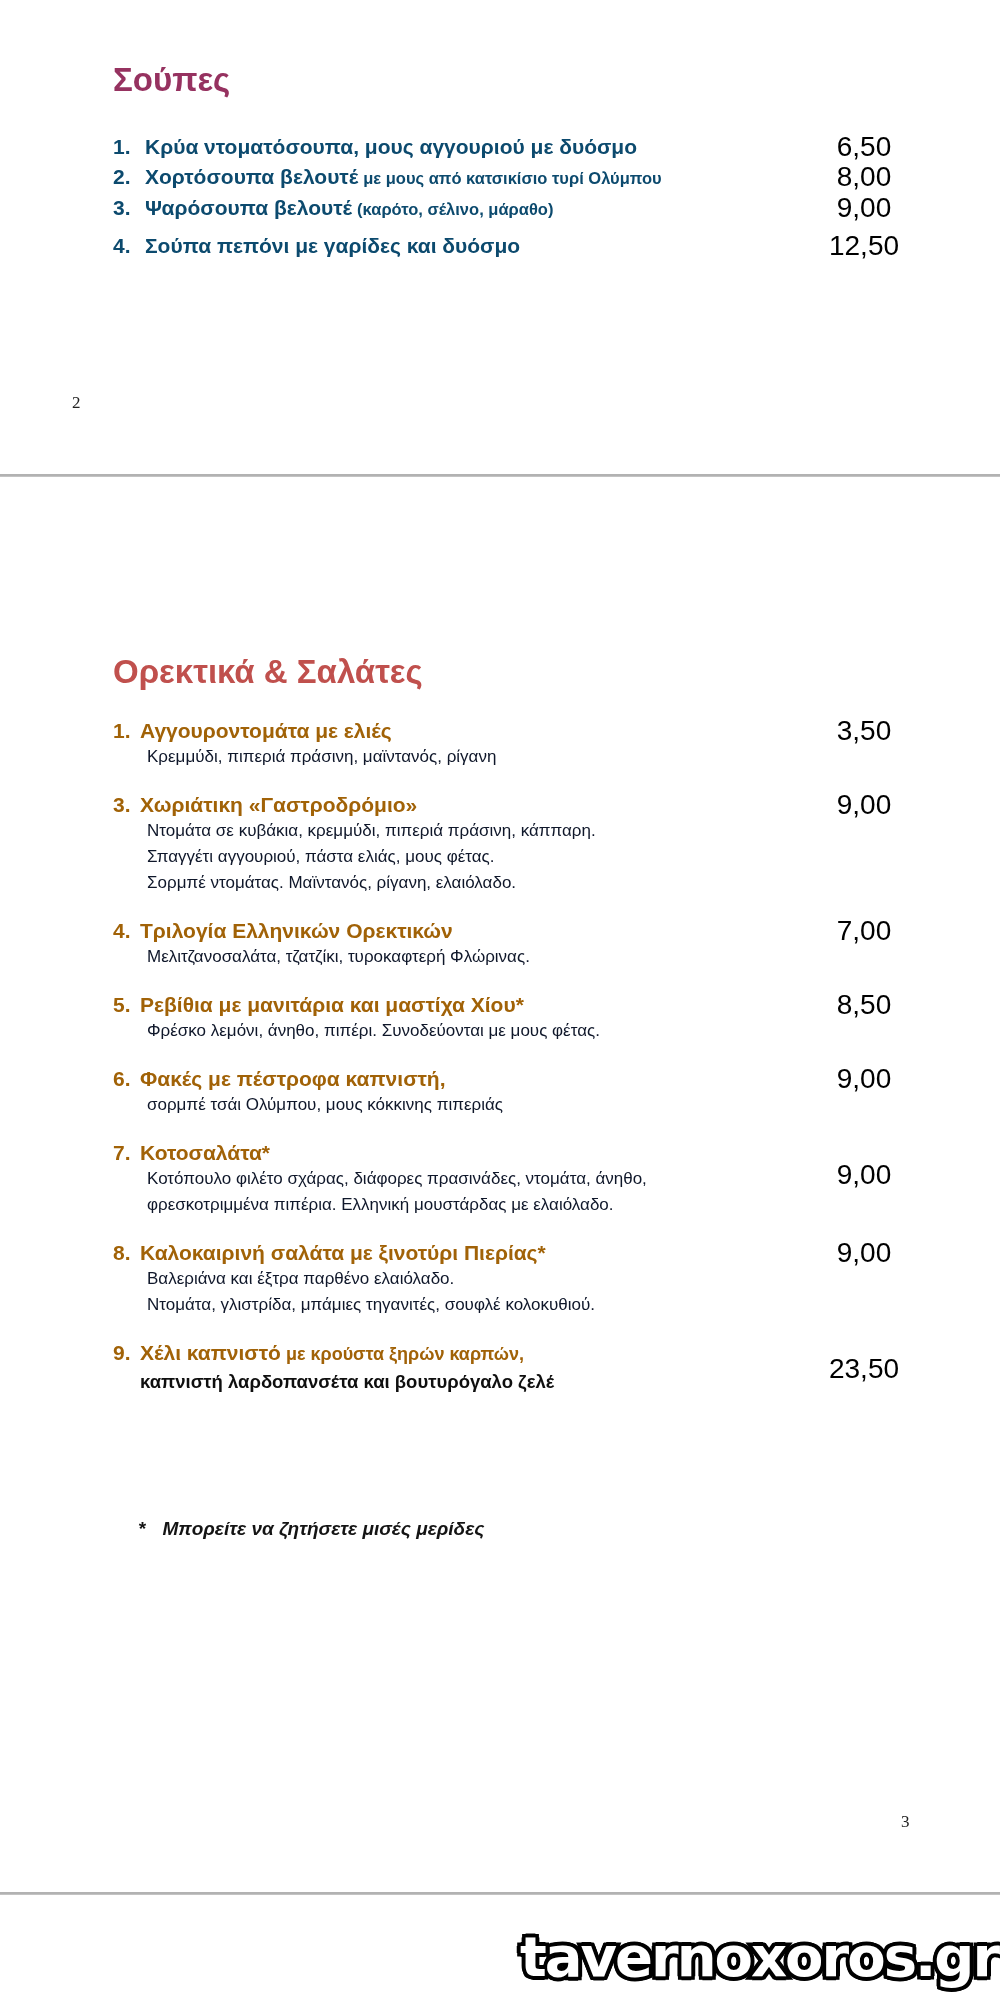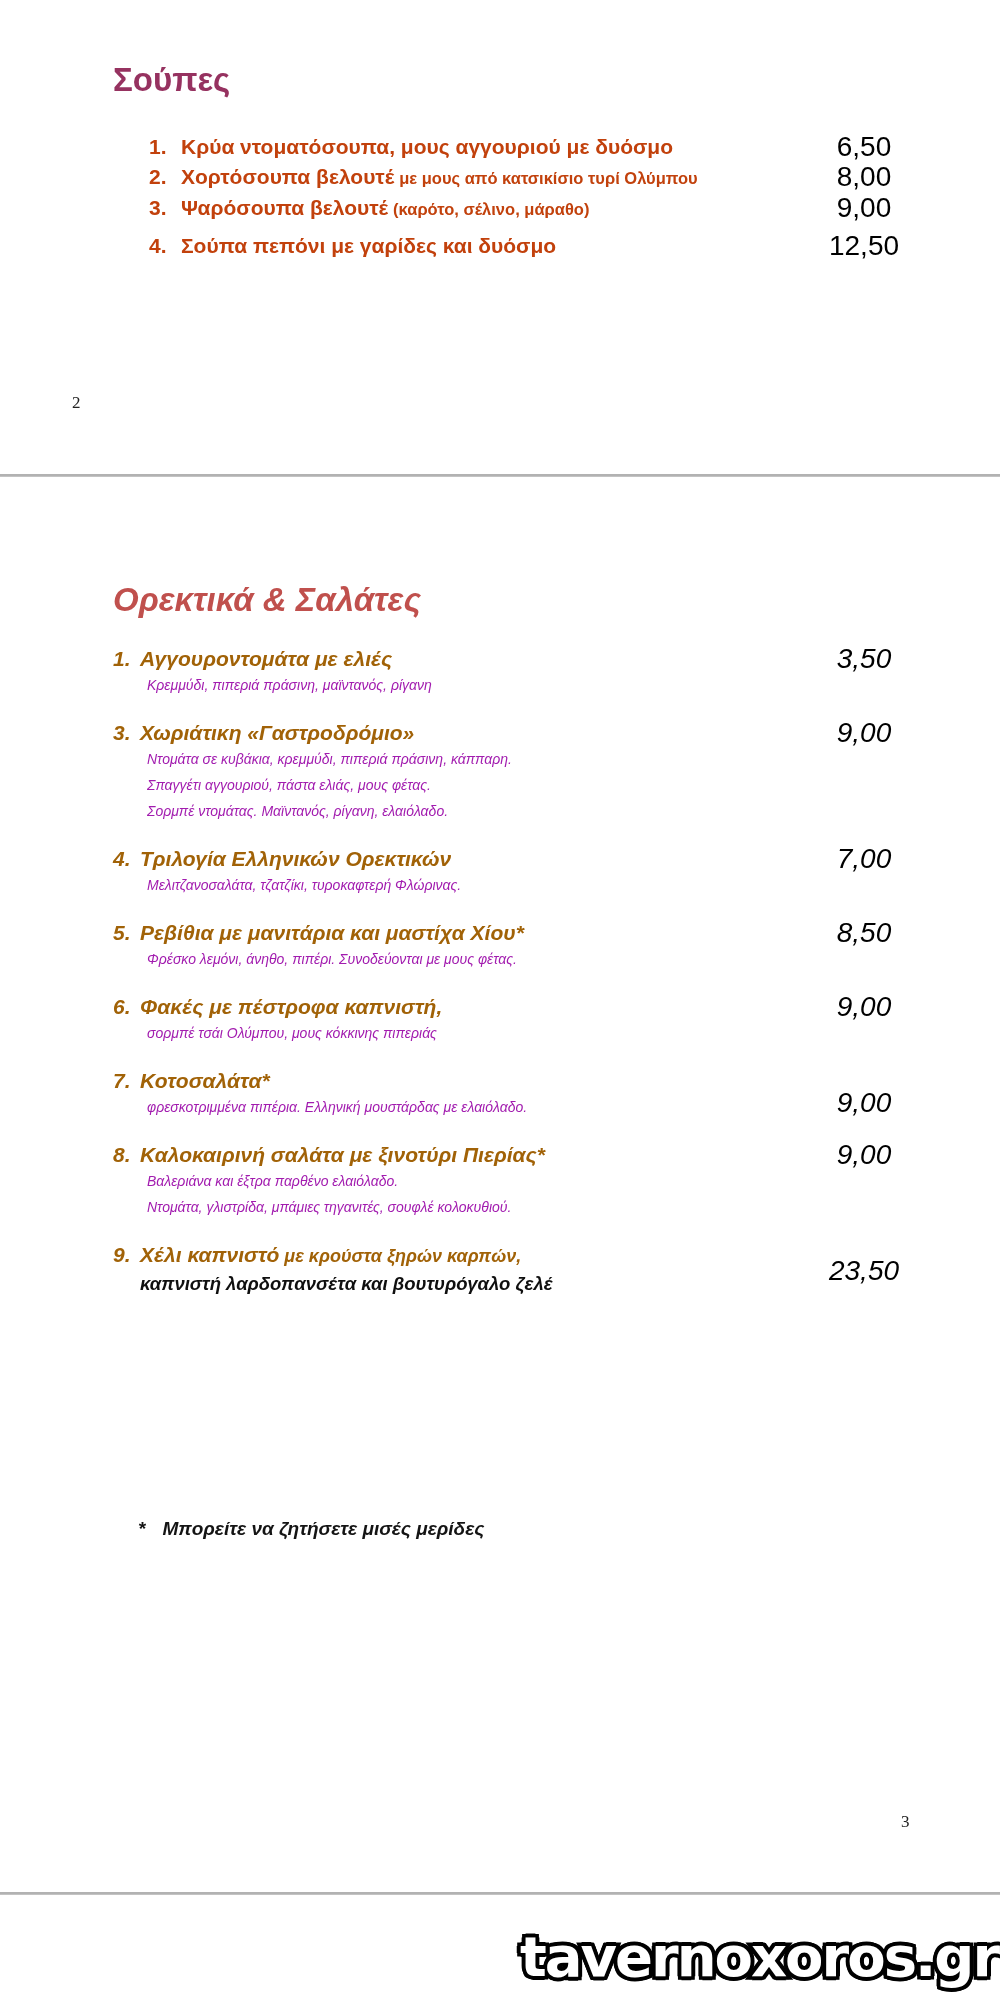--- a/index.html
+++ b/index.html
@@ -15,39 +15,39 @@
     width:1000px;height:2000px;position:relative;overflow:hidden;
     font-family:"Liberation Sans","DejaVu Sans",sans-serif;
     color:#111;
   }
   .sec-title{font-size:33px;font-weight:bold;line-height:40px;}
   #soup-title{color:var(--soups-heading,#963260);margin-bottom:32px;}
   #app-title{color:var(--appetizers-heading,#C0504D);margin-bottom:26px;}
 
   .content{position:absolute;left:113px;width:792px;}
   #page2-content{top:60px;}
-  #page3-content{top:580px;font-style:italic;}
+  #page3-content{top:652px;}
 
   .item{display:flex;}
   .item .left{flex:1;min-width:0;}
   .price{flex:none;width:82px;text-align:center;font-size:28px;color:#000;}
 
   
-  .p2 .titleline{font-weight:bold;font-size:21px;line-height:30px;color:#c2410c;white-space:nowrap;margin-left:36px;}
+  .p2 .titleline{font-weight:bold;font-size:21px;line-height:30px;color:#0c4a6e;white-space:nowrap;}
   .p2 .num{display:inline-block;width:32px;}
   .p2 .price{line-height:30px;}
   .p2.gap{margin-top:7px;}
   .note{font-size:16.5px;margin-left:5px;}
   .p3 .note{font-size:18px;}
 
   
   .p3{margin-bottom:22px;}
   .p3 .titleline{font-weight:bold;font-size:21px;line-height:26px;color:#a16207;white-space:nowrap;}
   .p3 .num{display:inline-block;width:27px;}
-  .p3 .desc{font-size:14px;line-height:26px;padding-left:34px;color:#a21caf;white-space:nowrap;}
+  .p3 .desc{font-size:17px;line-height:26px;padding-left:34px;color:#0f172a;white-space:nowrap;}
   .p3 .title2{font-weight:bold;font-size:18.5px;line-height:30px;padding-left:27px;color:#0f0f0f;}
   .p3 .price{line-height:26px;}
   .p3 .price.mid{padding-top:22px;}
   .p3 .price.ctr{padding-top:16px;text-align:center;}
 
   .page-number{position:absolute;font-family:"Liberation Serif","DejaVu Serif",serif;font-size:17px;color:#222;}
   #pagenum-2{left:72px;top:393px;}
   #pagenum-3{left:901px;top:1812px;}
 
   .page-divider{position:absolute;left:0;width:1000px;height:3px;background:var(--divider,#CACACA);
@@ -150,20 +150,21 @@
     <div class="left">
       <div class="titleline"><span class="num">6.</span><span class="t">Φακές με πέστροφα καπνιστή,</span></div>
       <div class="desc">σορμπέ τσάι Ολύμπου, μους κόκκινης πιπεριάς</div>
     </div>
     <div class="price">9,00</div>
   </div>
 
   <div class="item p3">
     <div class="left">
       <div class="titleline"><span class="num">7.</span><span class="t">Κοτοσαλάτα*</span></div>
+      <div class="desc">Κοτόπουλο φιλέτο σχάρας, διάφορες πρασινάδες,  ντομάτα, άνηθο,</div>
       <div class="desc">φρεσκοτριμμένα πιπέρια. Ελληνική μουστάρδας με ελαιόλαδο.</div>
     </div>
     <div class="price mid">9,00</div>
   </div>
 
   <div class="item p3">
     <div class="left">
       <div class="titleline"><span class="num">8.</span><span class="t">Καλοκαιρινή σαλάτα με ξινοτύρι Πιερίας*</span></div>
       <div class="desc">Βαλεριάνα και έξτρα παρθένο ελαιόλαδο.</div>
       <div class="desc">Ντομάτα, γλιστρίδα, μπάμιες τηγανιτές, σουφλέ κολοκυθιού.</div>

